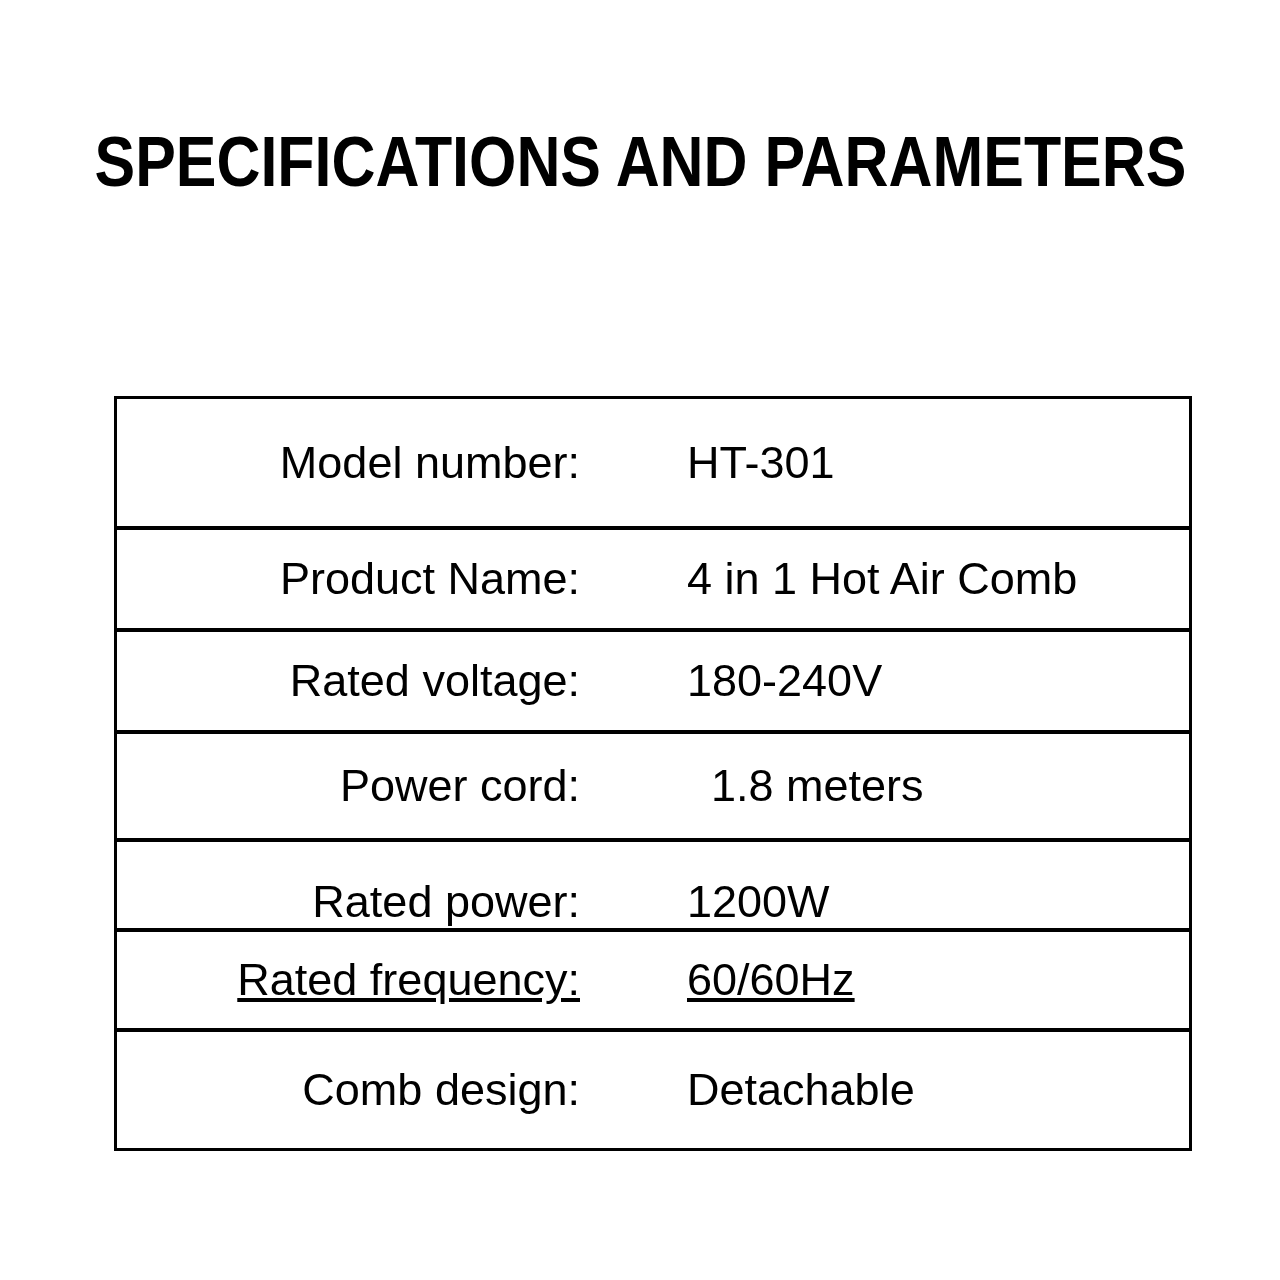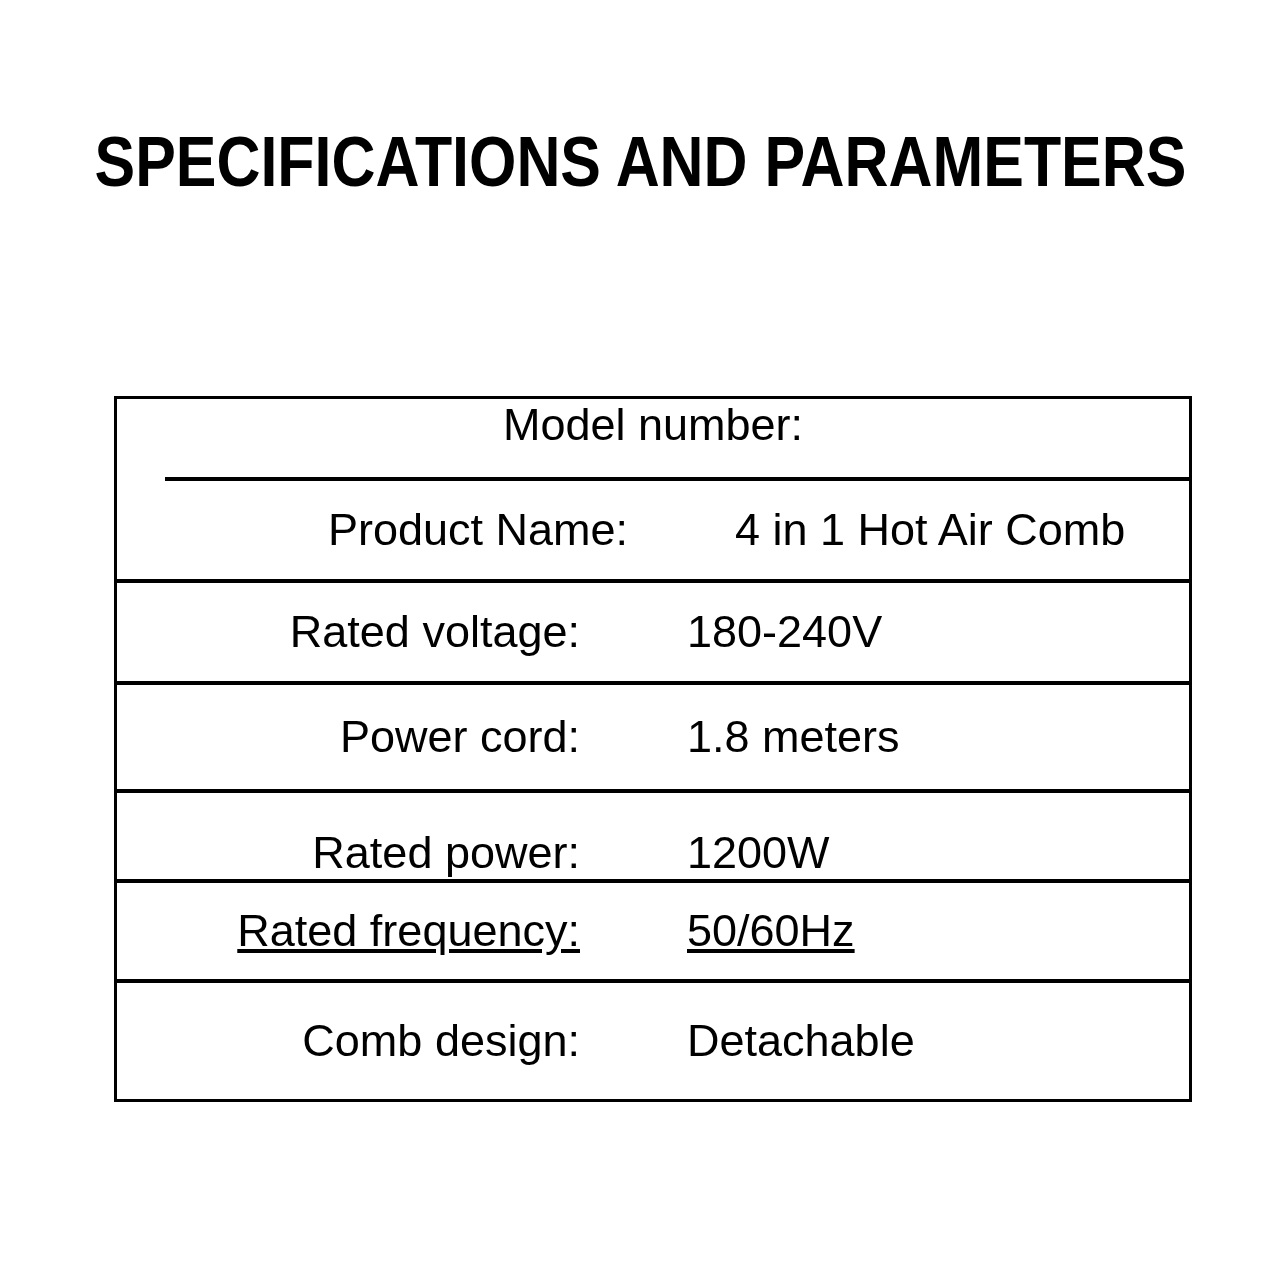--- a/index.html
+++ b/index.html
@@ -45,24 +45,24 @@
     background: #ffffff;
   }
   .spec-row {
     display: flex;
     align-items: center;
     box-sizing: content-box;
   }
   .spec-row + .spec-row {
     border-top: 4px solid #000000;
   }
-  .spec-row:nth-child(1) { height: 78px; flex-direction: column; }
-  .spec-row:nth-child(2) { height: 98px; margin-left: 48px; }
+  .spec-row:nth-child(1) { height: 127px; }
+  .spec-row:nth-child(2) { height: 98px; }
   .spec-row:nth-child(3) { height: 98px; }
-  .spec-row:nth-child(4) { height: 104px; }
+  .spec-row:nth-child(4) { height: 104px; gap: 24px; }
   .spec-row:nth-child(5) { height: 86px; align-items: flex-end; }
   .spec-row:nth-child(6) { height: 96px; text-decoration: underline; }
   .spec-row:nth-child(7) { height: 116px; justify-content: center; }
 
   .cell-label {
     flex: 0 0 463px;
     text-align: right;
     font-size: 45px;
     line-height: 1.15;
     white-space: nowrap;
@@ -80,20 +80,21 @@
 <body>
 
 <div class="title">
   <span class="title-inner">SPECIFICATIONS AND PARAMETERS</span>
 </div>
 
 <div class="spec-table">
 
   <div class="spec-row">
     <div class="cell-label">Model number:</div>
+    <div class="cell-value">HT-301</div>
   </div>
 
   <div class="spec-row">
     <div class="cell-label">Product Name:</div>
     <div class="cell-value">4 in 1 Hot Air Comb</div>
   </div>
 
   <div class="spec-row">
     <div class="cell-label">Rated voltage:</div>
     <div class="cell-value">180-240V</div>
@@ -104,21 +105,21 @@
     <div class="cell-value">1.8 meters</div>
   </div>
 
   <div class="spec-row">
     <div class="cell-label">Rated power:</div>
     <div class="cell-value">1200W</div>
   </div>
 
   <div class="spec-row">
     <div class="cell-label">Rated frequency:</div>
-    <div class="cell-value">50/60Hz</div>
+    <div class="cell-value">60/60Hz</div>
   </div>
 
   <div class="spec-row">
     <div class="cell-label">Comb design:</div>
     <div class="cell-value">Detachable</div>
   </div>
 
 </div>
 
 </body></html>

